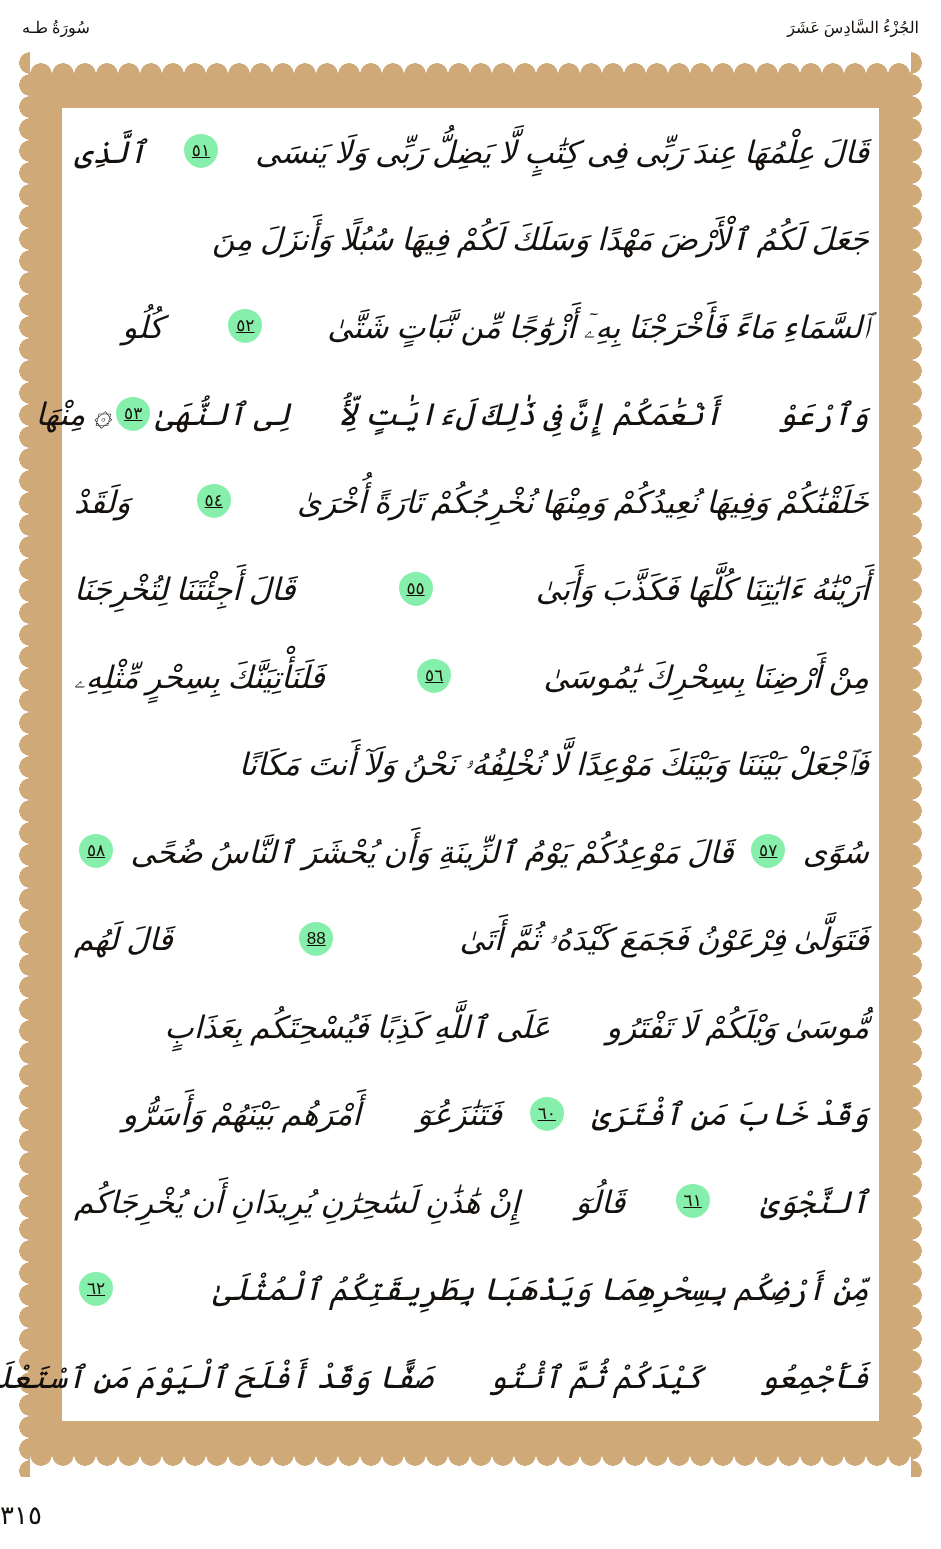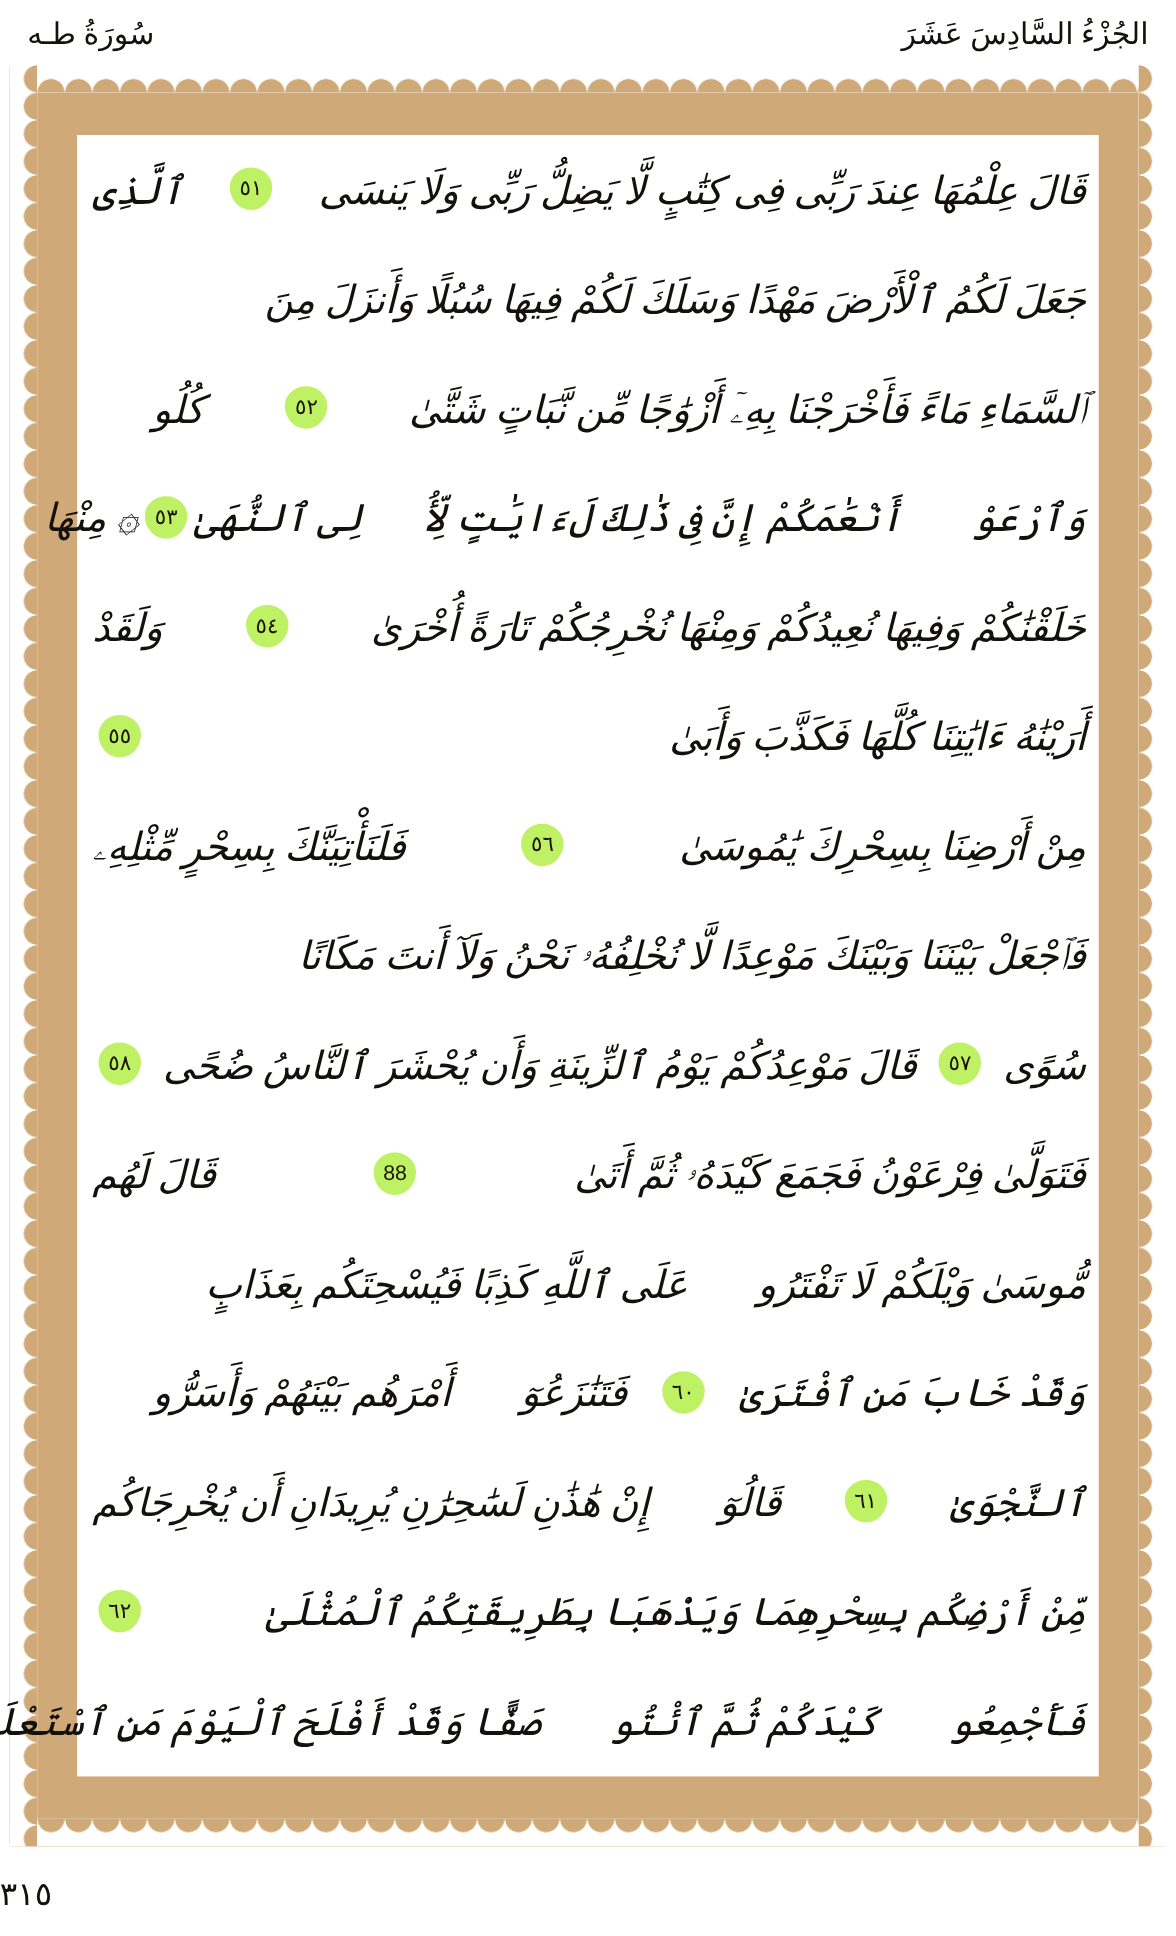--- a/index.html
+++ b/index.html
@@ -23,21 +23,21 @@
     left: 0;
     width: 941px;
     height: 42px;
     display: flex;
     align-items: center;
     justify-content: space-between;
     padding: 0 22px;
     box-sizing: border-box;
   }
   .header-item {
-    font-size: 24px;
+    font-size: 16px;
     color: #15100c;
     letter-spacing: 0.5px;
     white-space: nowrap;
   }
 
   
   .frame {
     position: absolute;
     top: 52px;
     left: 8px;
@@ -137,28 +137,29 @@
   }
 
   
   .ayah {
     display: inline-flex;
     align-items: center;
     justify-content: center;
     width: 34px;
     height: 34px;
     margin: 0 5px;
-    background: #bef264;
+    background: #86efac;
     color: #1a1209;
     font-size: 17px;
     border-radius: 50% 50% 50% 50% / 46% 46% 54% 54%;
     flex: 0 0 auto;
     font-family: "Liberation Sans", sans-serif;
     position: relative;
     top: -2px;
+    text-decoration: underline;
   }
 
   
   .footer {
     position: absolute;
     bottom: 18px;
     left: 0;
     width: 941px;
     text-align: left;
     font-size: 26px;
@@ -203,20 +204,21 @@
         <span class="seg">۞ مِنْهَا</span>
       </div>
       <div class="line stretch">
         <span class="seg">خَلَقْنَٰكُمْ وَفِيهَا نُعِيدُكُمْ وَمِنْهَا نُخْرِجُكُمْ تَارَةً أُخْرَىٰ</span>
         <span class="ayah">٥٤</span>
         <span class="seg">وَلَقَدْ</span>
       </div>
       <div class="line stretch">
         <span class="seg">أَرَيْنَٰهُ ءَايَٰتِنَا كُلَّهَا فَكَذَّبَ وَأَبَىٰ</span>
         <span class="ayah">٥٥</span>
+        <span class="seg">قَالَ أَجِئْتَنَا لِتُخْرِجَنَا</span>
       </div>
       <div class="line stretch">
         <span class="seg">مِنْ أَرْضِنَا بِسِحْرِكَ يَٰمُوسَىٰ</span>
         <span class="ayah">٥٦</span>
         <span class="seg">فَلَنَأْتِيَنَّكَ بِسِحْرٍ مِّثْلِهِۦ</span>
       </div>
       <div class="line stretch">
         <span class="seg">فَٱجْعَلْ بَيْنَنَا وَبَيْنَكَ مَوْعِدًا لَّا نُخْلِفُهُۥ نَحْنُ وَلَآ أَنتَ مَكَانًا</span>
       </div>
       <div class="line stretch">

